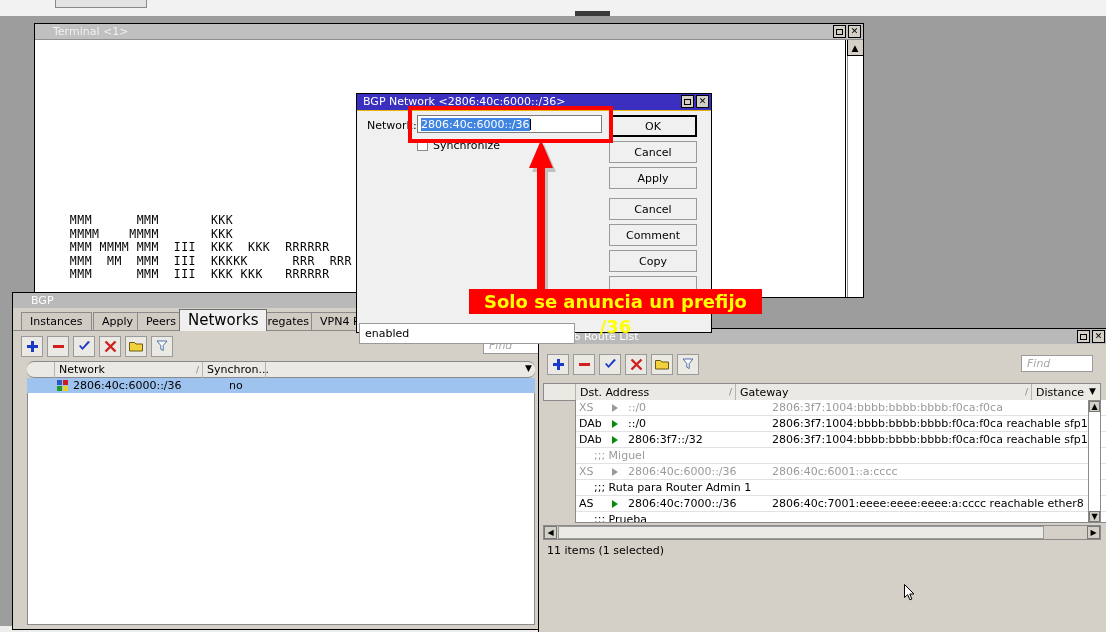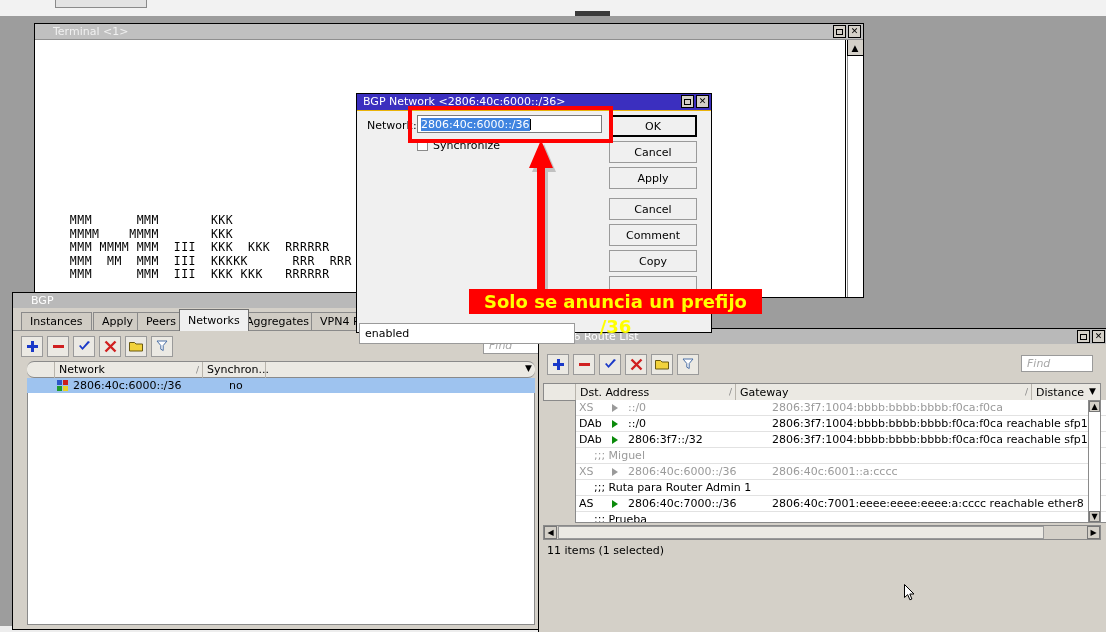--- a/index.html
+++ b/index.html
@@ -52,21 +52,21 @@
 
   
   #bgpwin{left:12px;top:292px;width:526px;height:336px;background:#d4d0c8;border:1px solid #000;}
   #bgpwin .wintitle{background:#b9b9b9;}
   .tabbar{position:absolute;left:0;top:16px;width:100%;height:22px;background:#d4d0c8;}
   .tab{
     position:absolute;top:3px;height:19px;line-height:18px;padding:0 8px;
     background:#d0ccc4;border:1px solid #8a8a8a;border-bottom:none;
     font-size:11px;color:#000;box-sizing:border-box;
   }
-  .tab.active{top:0;height:22px;line-height:21px;background:#f0f0f0;border-color:#707070;z-index:3;font-size:11px;}
+  .tab.active{top:0;height:22px;line-height:21px;background:#f0f0f0;border-color:#707070;z-index:3;font-size:15px;}
   .tabline{position:absolute;left:0;top:37px;width:100%;height:1px;background:#8a8a8a;}
 
   .toolbar{position:absolute;height:26px;display:flex;align-items:center;gap:4px;padding-left:8px;}
   .tbtn{
     width:22px;height:21px;background:#ebe9e3;border:1px solid #9a9a9a;
     display:flex;align-items:center;justify-content:center;box-sizing:border-box;
   }
   .findbox{
     position:absolute;width:72px;height:17px;background:#fff;border:1px solid #9a9a9a;
     color:#a8a8a8;font-style:italic;font-size:11px;line-height:16px;padding-left:5px;box-sizing:border-box;

